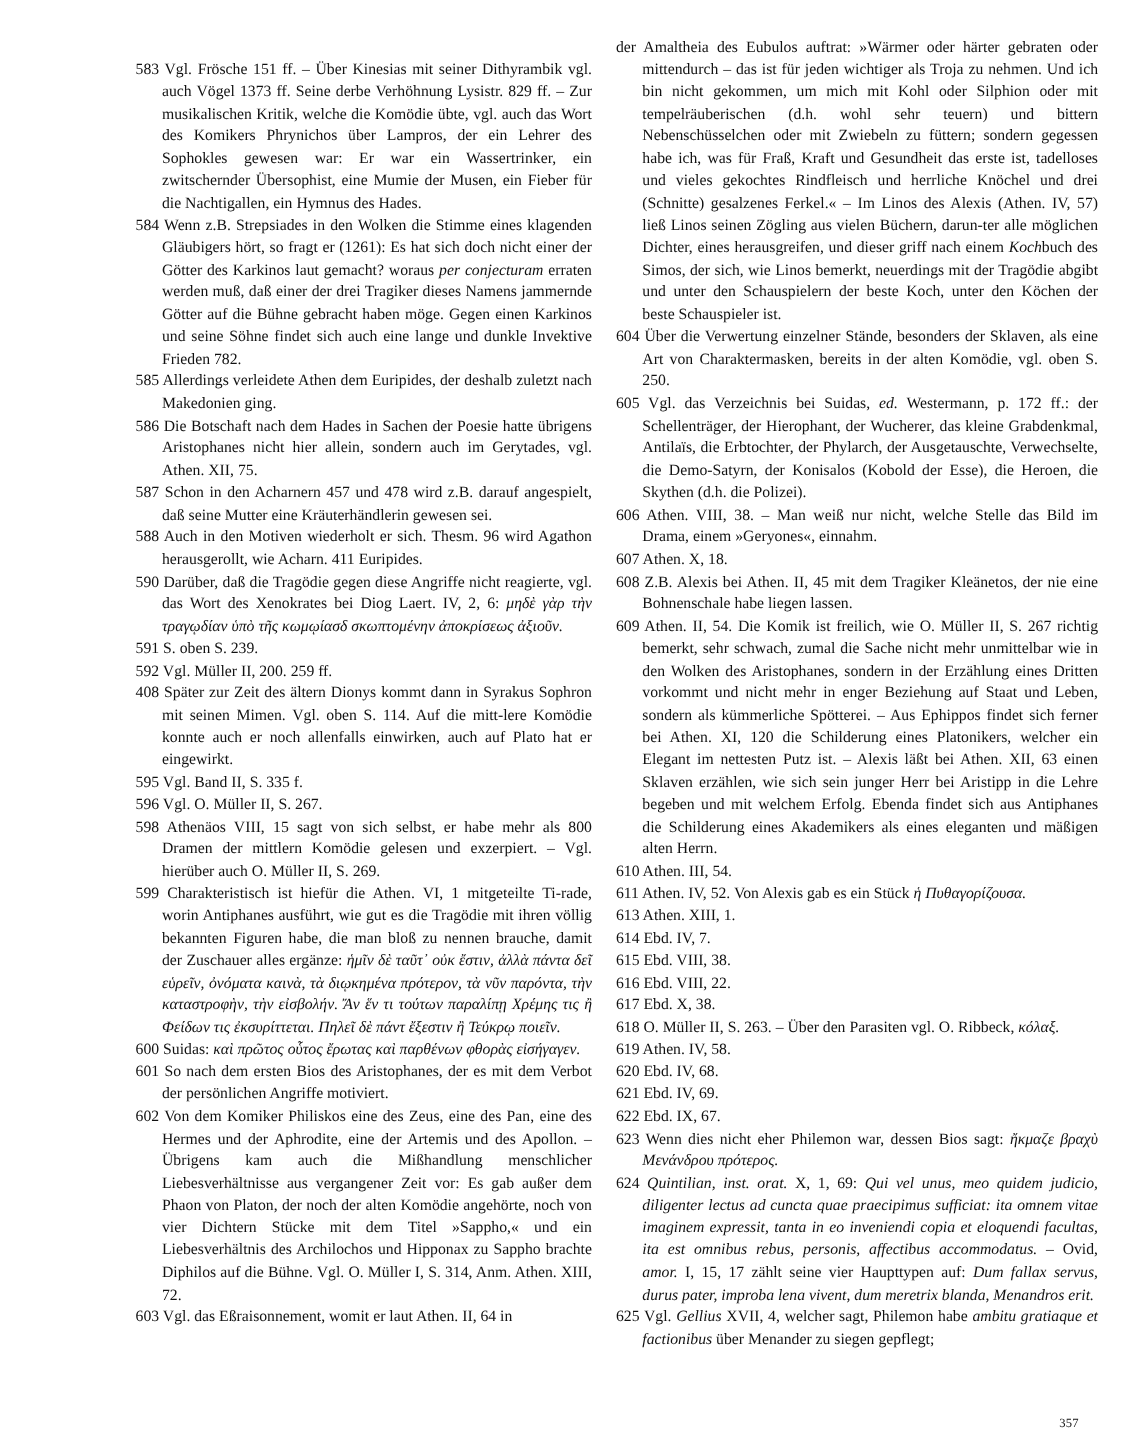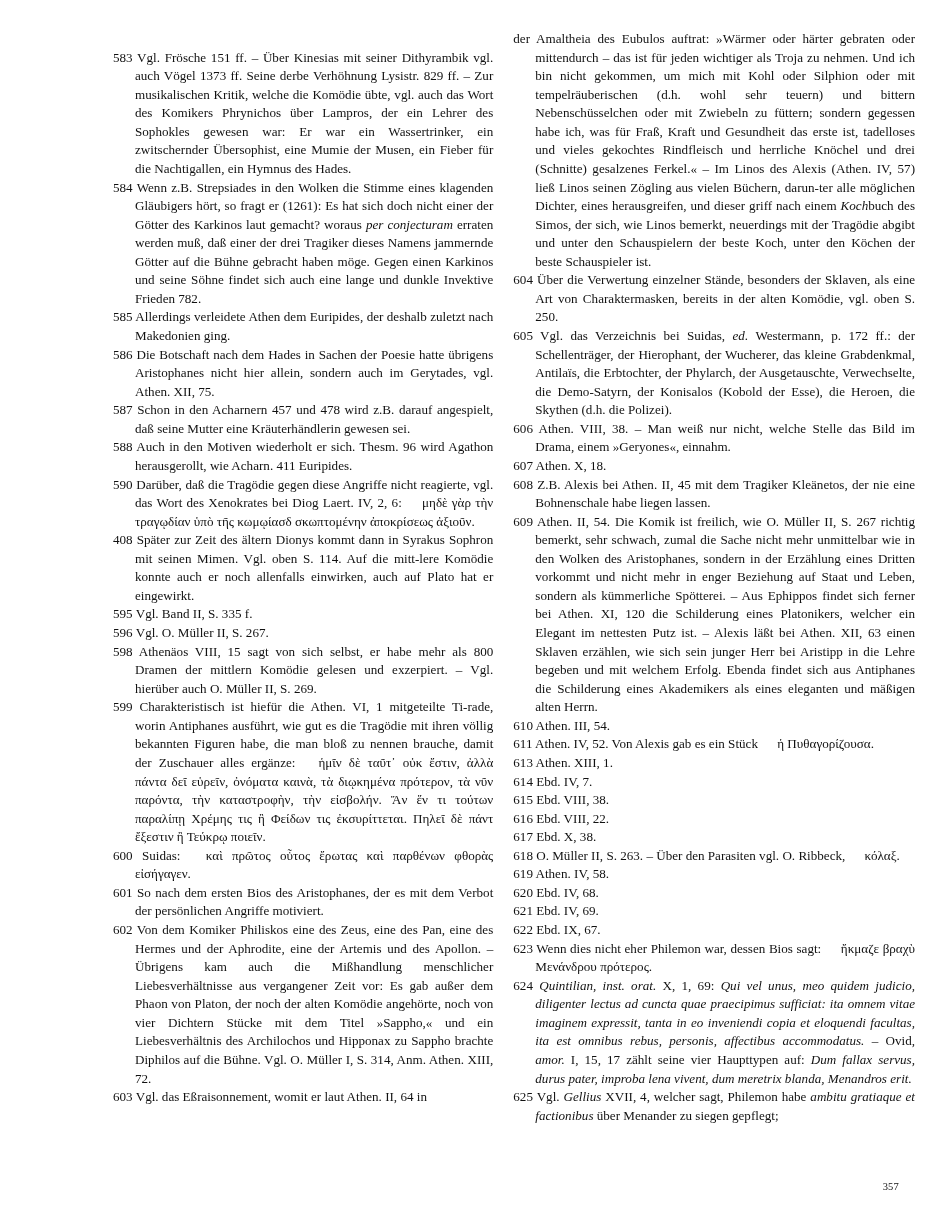--- a/index.html
+++ b/index.html
@@ -43,22 +43,22 @@
     text-align: justify;
     text-justify: inter-word;
     margin: 0 0 0 0;
     padding-left: 22px;
     text-indent: -22px;
     hyphens: manual;
     -webkit-hyphens: manual;
   }
   i, .it { font-style: italic; }
   .gr {
+    font-style: italic;
     font-family: "Liberation Serif", "DejaVu Serif", serif;
-    margin-left: 16px;
   }
   .folio {
     position: absolute;
     right: 36px;
     bottom: 18px;
     font-size: 10.5px;
     letter-spacing: 0.2px;
     color: #111111;
   }
 </style>
@@ -68,20 +68,22 @@
 <div class="page">
   <div class="columns">
     <div class="col col-left" id="left-column">
         <p class="note">583 Vgl. Frösche 151 ff. – Über Kinesias mit seiner Dithyrambik vgl. auch Vögel 1373 ff. Seine derbe Verhöhnung Lysistr. 829 ff. – Zur musikalischen Kritik, welche die Komödie übte, vgl. auch das Wort des Komikers Phrynichos über Lampros, der ein Lehrer des Sophokles gewesen war: Er war ein Wassertrinker, ein zwitschernder Übersophist, eine Mumie der Musen, ein Fieber für die Nachtigallen, ein Hymnus des Hades.</p>
         <p class="note">584 Wenn z.B. Strepsiades in den Wolken die Stimme eines klagenden Gläubigers hört, so fragt er (1261): Es hat sich doch nicht einer der Götter des Karkinos laut gemacht? woraus <i>per conjecturam</i> erraten werden muß, daß einer der drei Tragiker dieses Namens jammernde Götter auf die Bühne gebracht haben möge. Gegen einen Karkinos und seine Söhne findet sich auch eine lange und dunkle Invektive Frieden 782.</p>
         <p class="note">585 Allerdings verleidete Athen dem Euripides, der deshalb zuletzt nach Makedonien ging.</p>
         <p class="note">586 Die Botschaft nach dem Hades in Sachen der Poesie hatte übrigens Aristophanes nicht hier allein, sondern auch im Gerytades, vgl. Athen. XII, 75.</p>
         <p class="note">587 Schon in den Acharnern 457 und 478 wird z.B. darauf angespielt, daß seine Mutter eine Kräuterhändlerin gewesen sei.</p>
         <p class="note">588 Auch in den Motiven wiederholt er sich. Thesm. 96 wird Agathon herausgerollt, wie Acharn. 411 Euripides.</p>
         <p class="note">590 Darüber, daß die Tragödie gegen diese Angriffe nicht reagierte, vgl. das Wort des Xenokrates bei Diog Laert. IV, 2, 6: <span class="gr">μηδὲ γὰρ τὴν τραγῳδίαν ὑπὸ τῆς κωμῳίασδ σκωπτομένην ἀποκρίσεως ἀξιοῦν.</span></p>
+        <p class="note">591 S. oben S. 239.</p>
+        <p class="note">592 Vgl. Müller II, 200. 259 ff.</p>
         <p class="note">408 Später zur Zeit des ältern Dionys kommt dann in Syrakus Sophron mit seinen Mimen. Vgl. oben S. 114. Auf die mitt-lere Komödie konnte auch er noch allenfalls einwirken, auch auf Plato hat er eingewirkt.</p>
         <p class="note">595 Vgl. Band II, S. 335 f.</p>
         <p class="note">596 Vgl. O. Müller II, S. 267.</p>
         <p class="note">598 Athenäos VIII, 15 sagt von sich selbst, er habe mehr als 800 Dramen der mittlern Komödie gelesen und exzerpiert. – Vgl. hierüber auch O. Müller II, S. 269.</p>
         <p class="note">599 Charakteristisch ist hiefür die Athen. VI, 1 mitgeteilte Ti-rade, worin Antiphanes ausführt, wie gut es die Tragödie mit ihren völlig bekannten Figuren habe, die man bloß zu nennen brauche, damit der Zuschauer alles ergänze: <span class="gr">ἡμῖν δὲ ταῦτ᾽ οὐκ ἔστιν, ἀλλὰ πάντα δεῖ εὑρεῖν, ὀνόματα καινὰ, τὰ διῳκημένα πρότερον, τὰ νῦν παρόντα, τὴν καταστροφὴν, τὴν εἰσβολήν. Ἄν ἕν τι τούτων παραλίπῃ Χρέμης τις ἢ Φείδων τις ἐκσυρίττεται. Πηλεῖ δὲ πάντ ἔξεστιν ἢ Τεύκρῳ ποιεῖν.</span></p>
         <p class="note">600 Suidas: <span class="gr">καὶ πρῶτος οὗτος ἔρωτας καὶ παρθένων φθορὰς εἰσήγαγεν.</span></p>
         <p class="note">601 So nach dem ersten Bios des Aristophanes, der es mit dem Verbot der persönlichen Angriffe motiviert.</p>
         <p class="note">602 Von dem Komiker Philiskos eine des Zeus, eine des Pan, eine des Hermes und der Aphrodite, eine der Artemis und des Apollon. – Übrigens kam auch die Mißhandlung menschlicher Liebesverhältnisse aus vergangener Zeit vor: Es gab außer dem Phaon von Platon, der noch der alten Komödie angehörte, noch von vier Dichtern Stücke mit dem Titel »Sappho,« und ein Liebesverhältnis des Archilochos und Hipponax zu Sappho brachte Diphilos auf die Bühne. Vgl. O. Müller I, S. 314, Anm. Athen. XIII, 72.</p>
         <p class="note">603 Vgl. das Eßraisonnement, womit er laut Athen. II, 64 in</p>
       </div>

